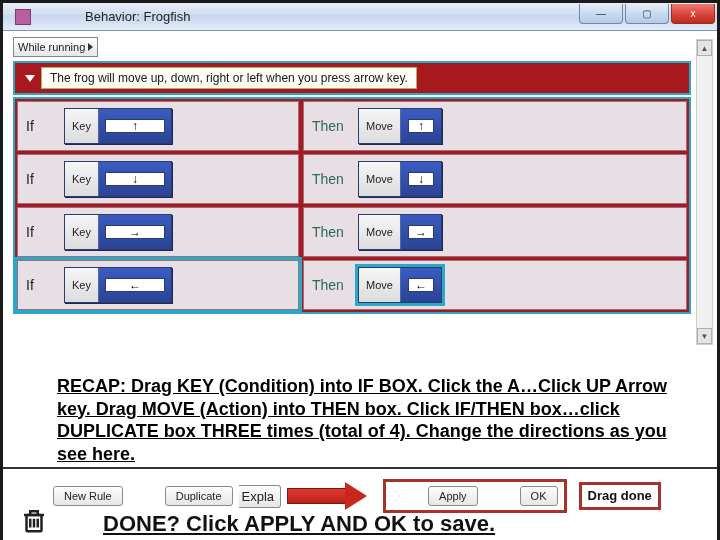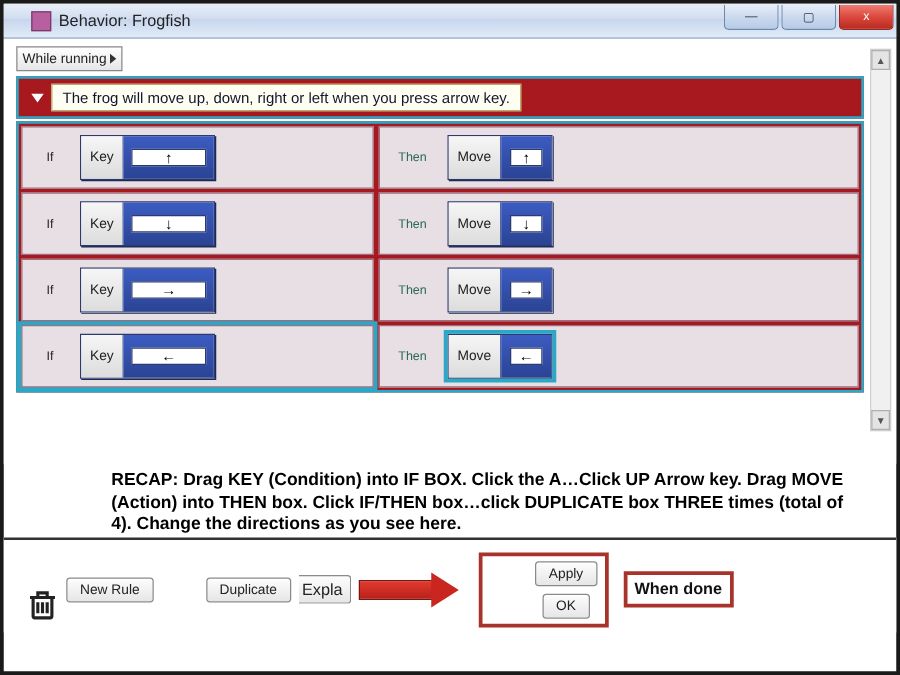--- a/index.html
+++ b/index.html
@@ -19,22 +19,23 @@
     height: 540px;
     background: #fff;
     position: relative;
   }
   .titlebar {
     height: 28px;
     background: linear-gradient(180deg, #e8eef7 0%, #d0ddef 45%, #c7d6ed 46%, #e2ecf8 100%);
     border-bottom: 1px solid #7a94b8;
     display: flex;
     align-items: center;
-    padding: 0 0 0 22px;
-    position: relative;
+    padding: 0 0 0 12px;
+    position: relative;
+    gap: 48px;
   }
   .titlebar .app-icon {
     width: 16px; height: 16px;
     background: #b85fa0;
     border: 1px solid #7a3b6a;
     margin-right: 6px;
   }
   .titlebar .title { font-size: 13px; color: #222; }
   .winbtns {
     position: absolute; right: 2px; top: 1px;
@@ -53,21 +54,20 @@
     background: linear-gradient(180deg, #ef7b71 0%, #d9443a 55%, #b72c1f 100%);
     border-color: #a02820;
     color: #fff;
   }
   .content-area {
     padding: 6px 26px 6px 10px;
     background: #fff;
     height: 340px;
     position: relative;
     overflow: hidden;
-    text-align: center;
   }
   .scrollbar {
     position: absolute; right: 4px; top: 36px;
     width: 17px; height: 306px;
     background: #f0f0f0;
     border: 1px solid #cfcfcf;
   }
   .scroll-arrow {
     width: 15px; height: 16px;
     background: #e4e4e4;
@@ -136,21 +136,21 @@
     background: #e8dfe4;
     border: 1px solid #9a6f80;
     display: flex;
     align-items: center;
     padding: 6px 8px;
     min-height: 38px;
   }
   .if-cell { flex: 0 0 282px; }
   .then-cell { flex: 1; }
   .kw {
-    font-size: 10px;
+    font-size: 14px;
     font-style: normal;
     margin-right: 10px;
     color: #222;
     width: 28px;
   }
   .kw.then { color: #2a6a55; width: 36px;}
   .block3d {
     display: inline-flex;
     align-items: center;
     height: 36px;
@@ -179,23 +179,24 @@
     width: 60px; height: 14px;
     display: flex; align-items: center; justify-content: center;
   }
   .block3d.move .param-inner { width: 26px; }
   .arrow-glyph { font-size: 12px; color: #000; line-height: 1; }
   .highlight-cyan {
     outline: 3px solid #2aa8c8;
     outline-offset: 0px;
   }
   .recap {
-    padding: 4px 40px 2px 86px;
-    font-size: 14px;
+    padding: 4px 40px 2px 54px;
+    font-size: 18px;
     font-weight: bold;
+    text-decoration: underline;
     color: #000;
     line-height: 1.25;
   }
   .bottom-bar {
     border-top: 2px solid #333;
     background: #fff;
     padding: 10px 10px 8px 14px;
     position: relative;
     height: 76px;
   }
@@ -233,21 +234,20 @@
     width: 0; height: 0;
     border-top: 14px solid transparent;
     border-bottom: 14px solid transparent;
     border-left: 22px solid #c8261e;
   }
   .apply-ok-frame {
     border: 3px solid #a8332b;
     padding: 4px 6px;
     display: flex; gap: 6px;
     align-items: center;
-    flex-direction: column;
   }
   .when-done-frame {
     border: 3px solid #a8332b;
     padding: 4px 6px;
     font-size: 13px;
     font-weight: bold;
     color: #111;
     line-height: 1.1;
     margin-left: 6px;
   }
@@ -427,26 +427,27 @@
       <button class="ui-btn">Duplicate</button>
       <span class="explain-stub">Expla</span>
       <div class="red-arrow">
         <div class="shaft"></div>
           <div class="head"></div>
       </div>
       <div class="apply-ok-frame">
         <button class="ui-btn">Apply</button>
         <button class="ui-btn">OK</button>
       </div>
-      <div class="when-done-frame">When done</div>
+      <div class="when-done-frame">Drag done</div>
     </div>
 
     <div class="trash">
       <svg viewBox="0 0 24 24" fill="none" stroke="#222" stroke-width="2">
         <rect x="6" y="8" width="12" height="13" rx="1"></rect>
         <line x1="9" y1="11" x2="9" y2="18"></line>
           <line x1="12" y1="11" x2="12" y2="18"></line>
           <line x1="15" y1="11" x2="15" y2="18"></line>
         <path d="M4 8 h16 M9 8 V5 h6 v3"></path>
       </svg>
     </div>
+    <div class="done-line">DONE?  Click APPLY AND OK to save.</div>
   </div>
 </div>
 
 </body></html>

